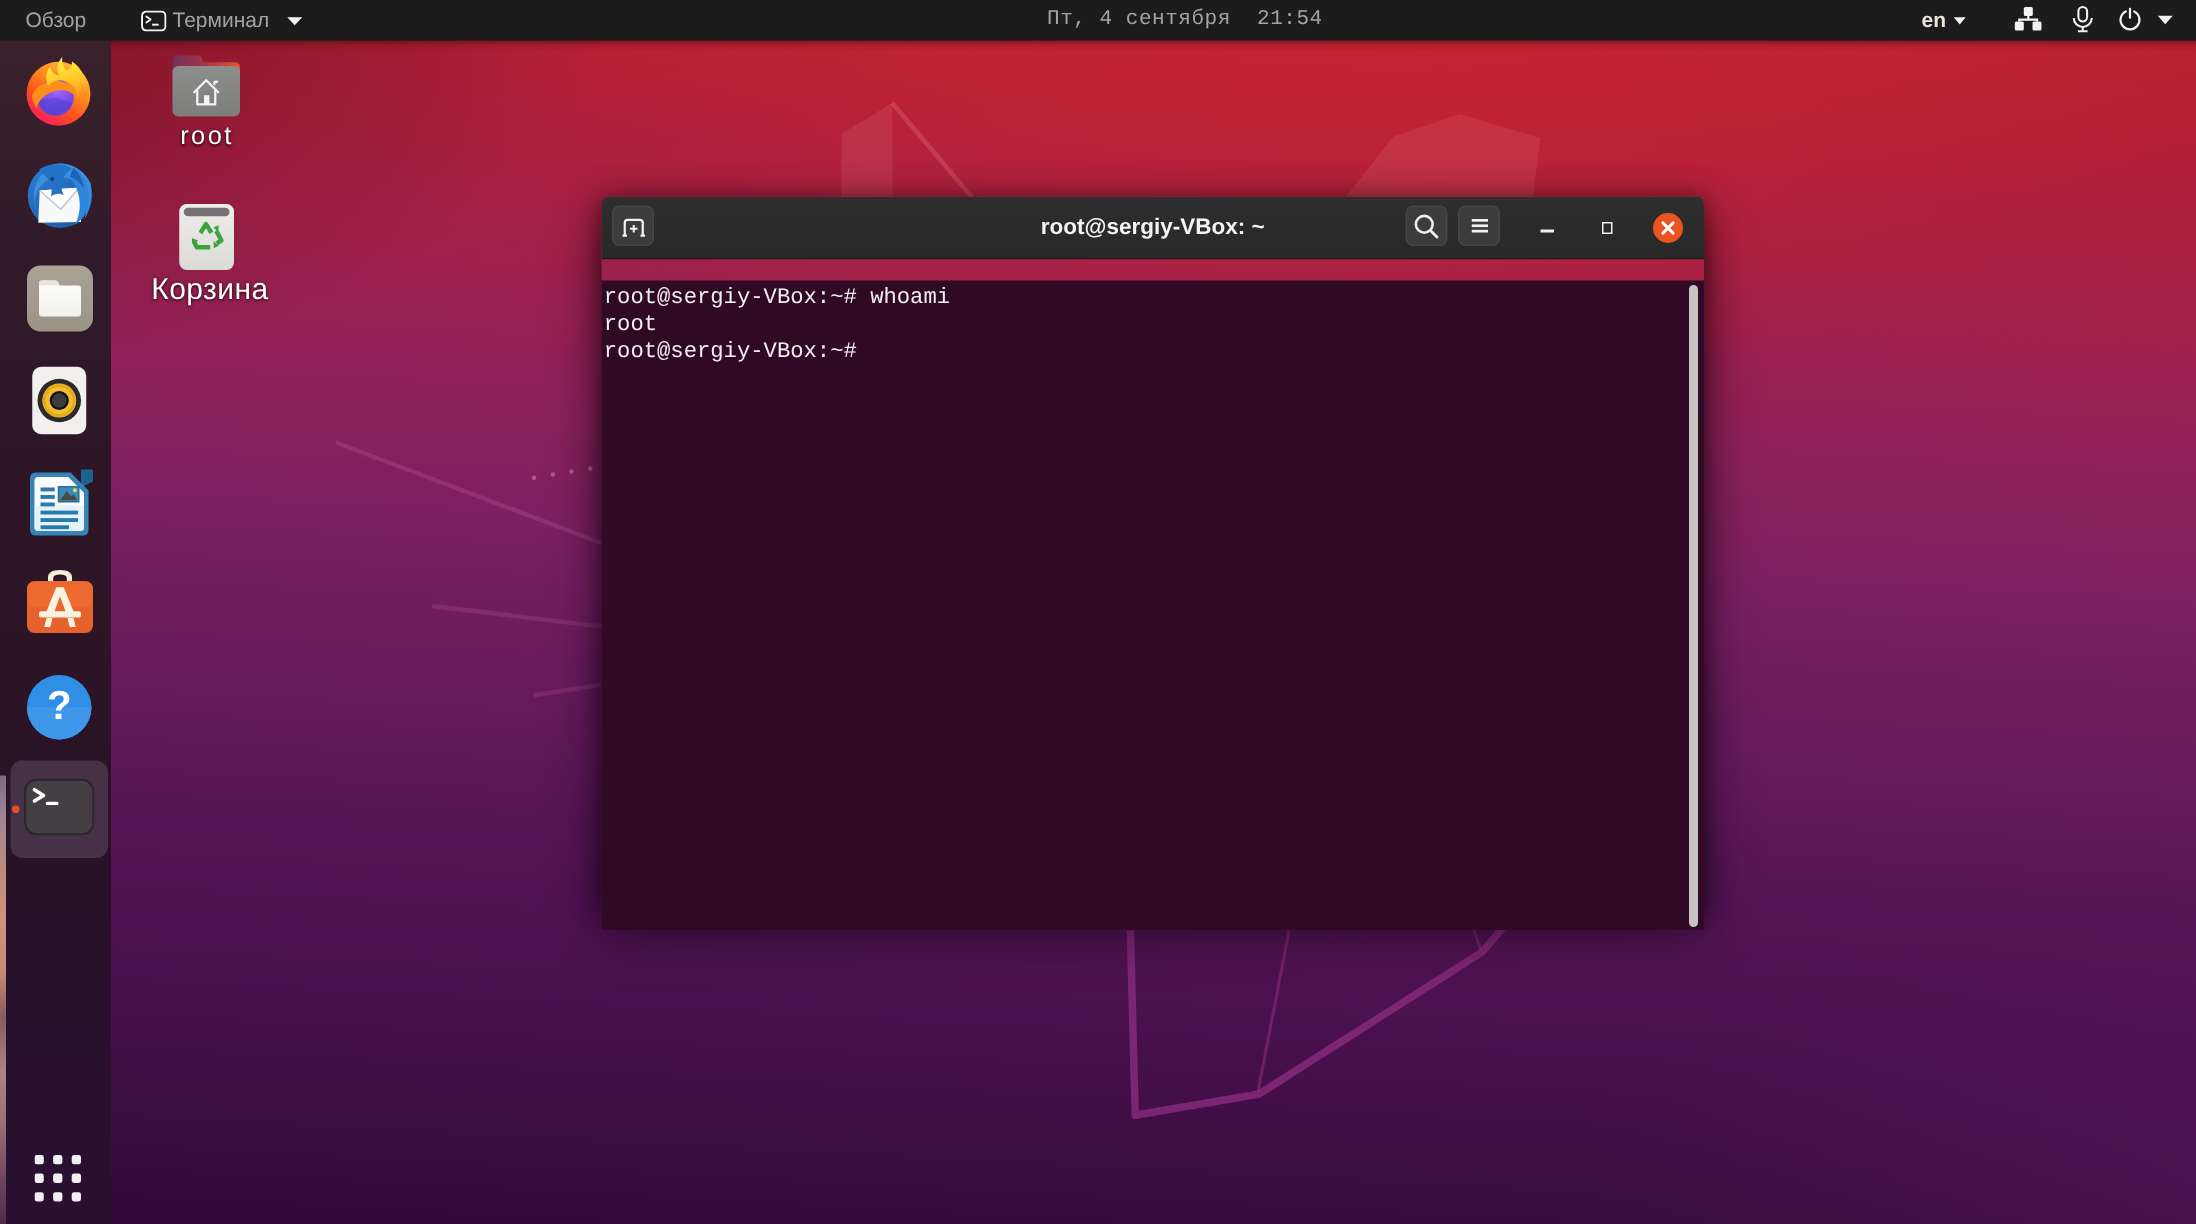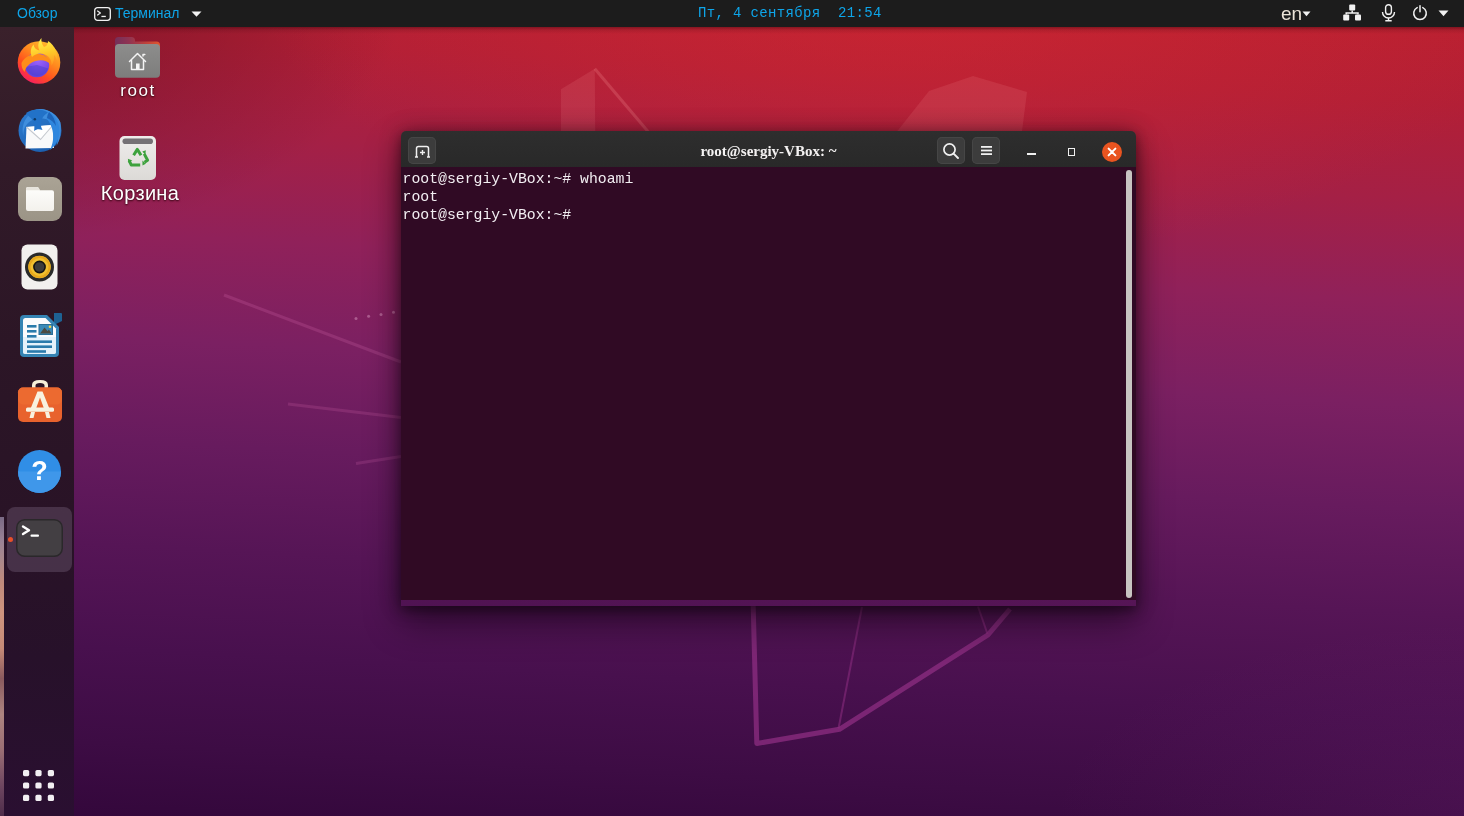--- a/index.html
+++ b/index.html
@@ -19,30 +19,30 @@
 .dlabel{position:absolute;color:#fff;font-size:20px;text-align:center;letter-spacing:.3px;
 text-shadow:0 1px 2px rgba(40,0,10,.85),0 0 2px rgba(40,0,10,.5);}
 
 #dock{position:absolute;left:0;top:27px;width:74px;height:789px;
 background:linear-gradient(180deg,#3a212b 0%, #311a28 18%, #2c1626 40%, #291326 62%, #27112a 80%, #2a0f31 100%);}
 #sliver{position:absolute;left:0;top:490px;width:4px;height:299px;
 background:linear-gradient(180deg,#7a6a85 0%,#9a8296 8%,#a9888c 14%,#c08a7c 22%,#cf947f 32%,#c58a77 44%,#8a5a5e 54%,#ad8480 66%,#9a6e74 78%,#6e4660 90%,#4e2c4a 100%);opacity:1}
 .ic{position:absolute;left:0;top:0;}
 
 #topbar{position:absolute;left:0;top:0;width:1464px;height:27px;background:#1c1c1c;}
-#topbar .txt{position:absolute;top:0;height:27px;line-height:27px;font-size:14px;color:#0ea5e9;}
+#topbar .txt{position:absolute;top:0;height:27px;line-height:27px;font-size:14px;color:#a3a3a3;}
 
 #term{position:absolute;left:401px;top:131px;width:735px;height:475px;border-radius:5px 5px 0 0;
 box-shadow:0 16px 36px rgba(0,0,0,.45),0 4px 12px rgba(0,0,0,.38),0 0 22px rgba(30,0,20,.30);}
 #tbar{position:absolute;left:0;top:0;width:735px;height:42px;border-radius:5px 5px 0 0;
-background:linear-gradient(180deg,#2e2e2e,#282828);border-bottom:1px solid #1b1b1b;box-sizing:border-box;font-family:Liberation Serif, serif;}
+background:linear-gradient(180deg,#2e2e2e,#282828);border-bottom:1px solid #1b1b1b;box-sizing:border-box;}
 #ttitle{position:absolute;left:0;top:0;width:735px;height:41px;line-height:41px;text-align:center;
 color:#f4f2f2;font-size:15px;font-weight:700;}
 .tbtn{position:absolute;width:28px;height:27px;border-radius:5px;background:#3c3c3c;box-shadow:inset 0 0 0 1px #464646;}
-#tbody{position:absolute;left:0;top:36px;width:735px;height:433px;background:#300a24;}
+#tbody{position:absolute;left:0;top:56px;width:735px;height:433px;background:#300a24;}
 #ttext{position:absolute;left:1.5px;top:3px;font-family:"Liberation Mono",monospace;font-size:14.8px;line-height:18px;color:#f2eef2;white-space:pre;}
 #scrollbar{position:absolute;left:725px;top:3px;width:6px;height:428px;border-radius:3px;background:#c7c4c1;}
 </style>
 </head>
 <body>
 <div id="stage">
   <div id="wall"></div>
   <svg id="geo" width="1464" height="816" viewBox="0 0 1464 816">
 
     <polygon points="594.8,68.7 561,89.2 561,131.5 595.2,131.5" fill="rgba(255,160,160,0.13)"></polygon>
@@ -248,21 +248,21 @@
     <svg style="position:absolute;left:94px;top:7px;" width="17" height="14" viewBox="0 0 17 14">
       <rect x="0.7" y="0.7" width="15.6" height="12.6" rx="2.8" fill="none" stroke="#f2f2f2" stroke-width="1.3"></rect>
       <path d="M3.6,4 L6.4,6 L3.6,8" fill="none" stroke="#f2f2f2" stroke-width="1.2" stroke-linecap="round" stroke-linejoin="round"></path>
       <rect x="7.4" y="8.8" width="4.4" height="1.3" fill="#f2f2f2"></rect>
     </svg>
     <div class="txt" style="left:115px;font-weight:400;">Терминал</div>
     <svg style="position:absolute;left:191px;top:11px;" width="11" height="6" viewBox="0 0 11 6">
         <path d="M0.5,0.5 L10.5,0.5 L5.5,5.8 Z" fill="#f2f2f2"></path>
       </svg>
     <div class="txt" style="left:698px;letter-spacing:.35px;font-family:Liberation Mono, monospace;">Пт, 4 сентября&nbsp; 21:54</div>
-    <div class="txt" style="left:1281px;font-size:19px;color:#ece4d8;">en</div>
+    <div class="txt" style="left:1281px;font-size:14px;color:#ece4d8;font-weight:bold;">en</div>
     <svg style="position:absolute;left:1302px;top:11px;" width="9" height="6" viewBox="0 0 9 6">
         <path d="M0.5,0.5 L8.5,0.5 L4.5,5.3 Z" fill="#f2f2f2"></path>
       </svg>
     <svg style="position:absolute;left:1342px;top:4px;" width="20" height="17" viewBox="0 0 20 17">
       <g fill="#f2f2f2">
         <rect x="7.2" y="0.6" width="6" height="6" rx="1"></rect>
         <rect x="1.2" y="10.4" width="6" height="6" rx="1"></rect>
         <rect x="13" y="10.4" width="6" height="6" rx="1"></rect>
       </g>
       <path d="M10.2,6.6 L10.2,9 M4.2,10.4 L4.2,9 L16,9 L16,10.4" fill="none" stroke="#f2f2f2" stroke-width="1.5"></path>

